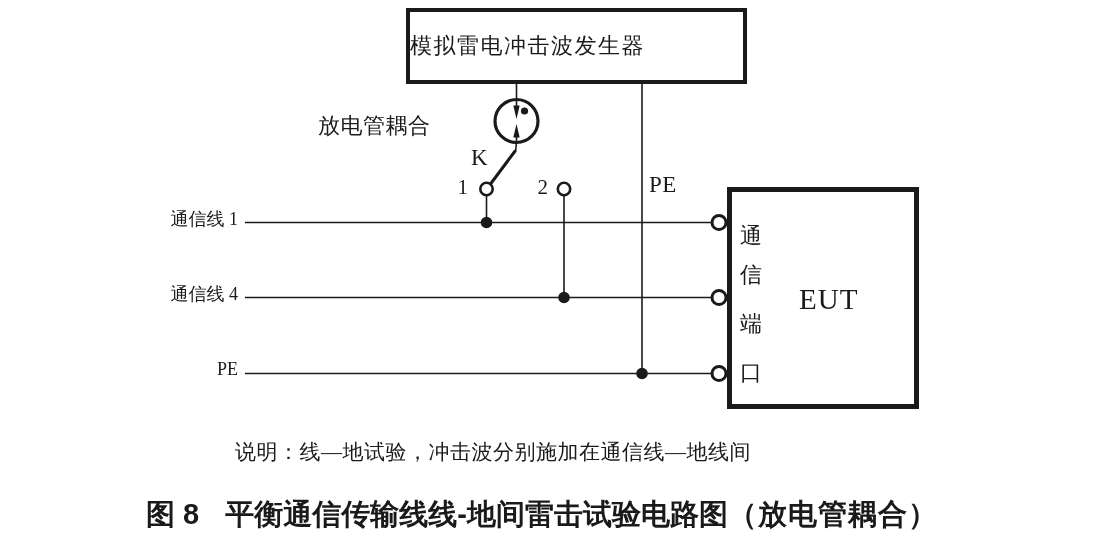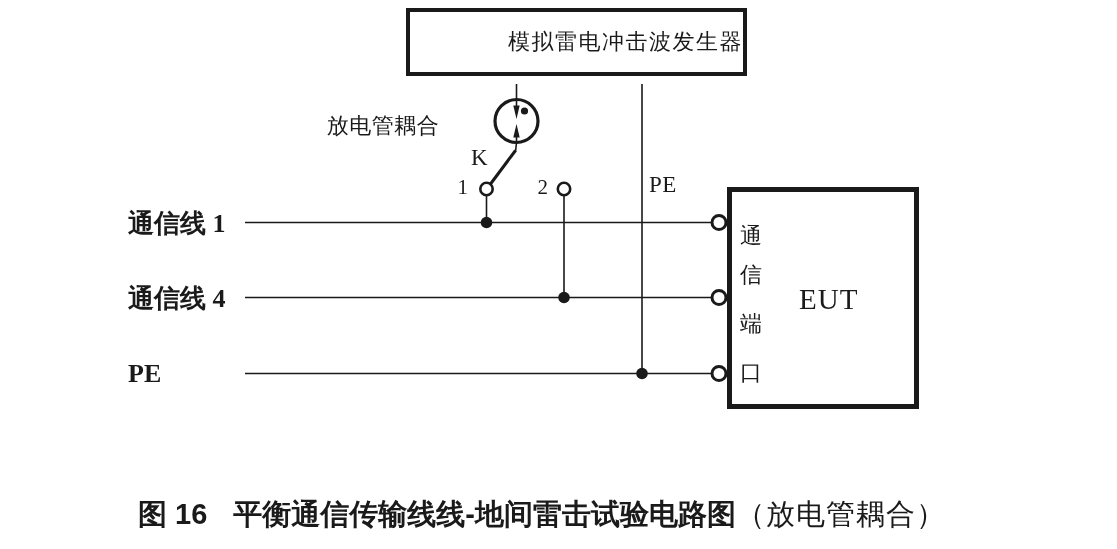--- a/index.html
+++ b/index.html
@@ -2,53 +2,53 @@
 <html><head>
 <meta charset="utf-8">
 <style>
   html,body{margin:0;padding:0;background:#fff;}
   #canvas{
     position:relative;width:1117px;height:549px;background:#ffffff;
     font-family:"Liberation Serif","DejaVu Serif",serif;color:#1a1a1a;overflow:hidden;
   }
   .abs{position:absolute;}
   .generator-box{
-    left:406px;top:8px;width:341px;height:68px;border:4px solid #1a1a1a;
-    box-sizing:border-box;display:flex;align-items:center;justify-content:flex-end;
+    left:406px;top:8px;width:341px;height:76px;border:4px solid #1a1a1a;
+    box-sizing:border-box;display:flex;align-items:center;justify-content:flex-start;
     font-size:22px;letter-spacing:1.5px;background:#fff;
   }
   .eut-box{
     left:727px;top:187px;width:192px;height:222px;border:5px solid #1a1a1a;
     box-sizing:border-box;background:#fff;
   }
   svg.wires{left:0;top:0;pointer-events:none;}
   .lbl{line-height:1.05;white-space:nowrap;}
-  .coupling-label{left:318px;top:114px;width:130px;text-align:center;font-size:22px;letter-spacing:0.5px;}
+  .coupling-label{left:318px;top:114px;width:130px;text-align:left;font-size:22px;letter-spacing:0.5px;}
   .k-label{left:471px;top:146px;font-size:23px;}
   .pos1-label{left:444px;top:176px;width:24px;text-align:right;font-size:21px;}
   .pos2-label{left:524px;top:176px;width:24px;text-align:right;font-size:21px;}
   .pe-drop-label{left:649px;top:173px;font-size:23px;letter-spacing:0.5px;}
-  .line-label{width:110px;font-size:26px;left:128px;font-weight:bold;}
+  .line-label{width:110px;text-align:right;font-size:18px;left:128px;}
   .line1-label{top:210px;}
   .line2-label{top:285px;}
   .pe-line-label{top:360px;}
   .port-char{left:738px;width:26px;text-align:center;font-size:22px;}
   .port-char-1{top:224px;}
   .port-char-2{top:263px;}
   .port-char-3{top:312px;}
   .port-char-4{top:361px;}
   .eut-label{left:799px;top:284px;font-size:29px;letter-spacing:1px;}
   .note{left:235px;top:441px;font-size:21px;letter-spacing:0.5px;}
   .caption{
     left:0;top:495px;width:1084px;text-align:center;font-size:29px;
     font-family:"Liberation Sans","DejaVu Sans",sans-serif;font-weight:700;
   }
   .caption .fig-no{margin-right:26px;}
   .caption .paren{
-    font-family:"Liberation Serif","DejaVu Serif",serif;font-weight:400;letter-spacing:1px;
+    font-family:"Liberation Serif","DejaVu Serif",serif;font-weight:700;letter-spacing:1px;
   }
 </style>
 </head>
 <body>
 
 <div id="canvas">
 
   <div class="abs generator-box">
     <span class="lbl">模拟雷电冲击波发生器</span>
   </div>
@@ -98,18 +98,19 @@
   <div class="abs lbl line-label line1-label">通信线 1</div>
   <div class="abs lbl line-label line2-label">通信线 4</div>
   <div class="abs lbl line-label pe-line-label">PE</div>
 
   <div class="abs lbl port-char port-char-1">通</div>
   <div class="abs lbl port-char port-char-2">信</div>
   <div class="abs lbl port-char port-char-3">端</div>
   <div class="abs lbl port-char port-char-4">口</div>
   <div class="abs lbl eut-label">EUT</div>
 
+  <div class="abs lbl note">说明：线—地试验，冲击波分别施加在通信线—地线间</div>
 
   <div class="abs caption">
-    <span class="fig-no">图 16</span><span>平衡通信传输线线-地间雷击试验电路图</span><span class="paren">（放电管耦合）</span>
+    <span class="fig-no">图 8</span><span>平衡通信传输线线-地间雷击试验电路图</span><span class="paren">（放电管耦合）</span>
   </div>
 
 </div>
 
 </body></html>

